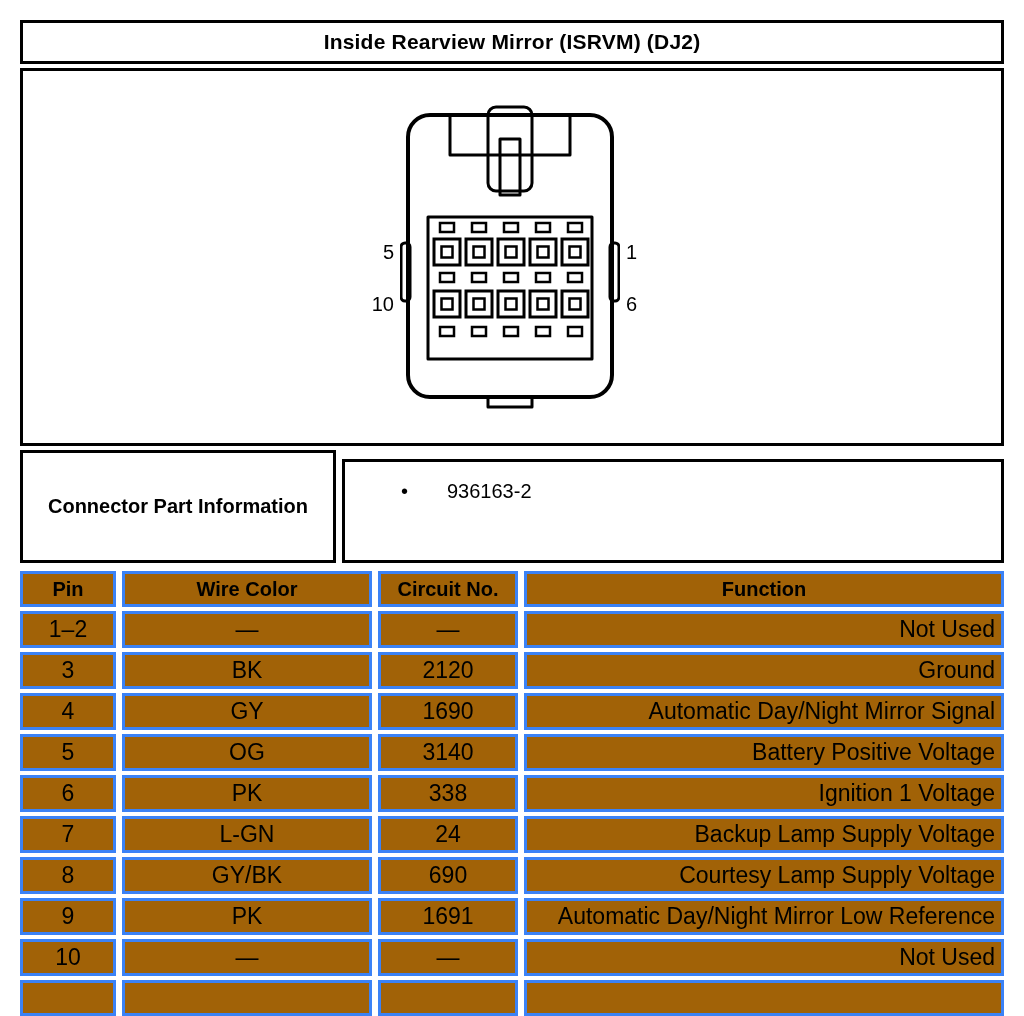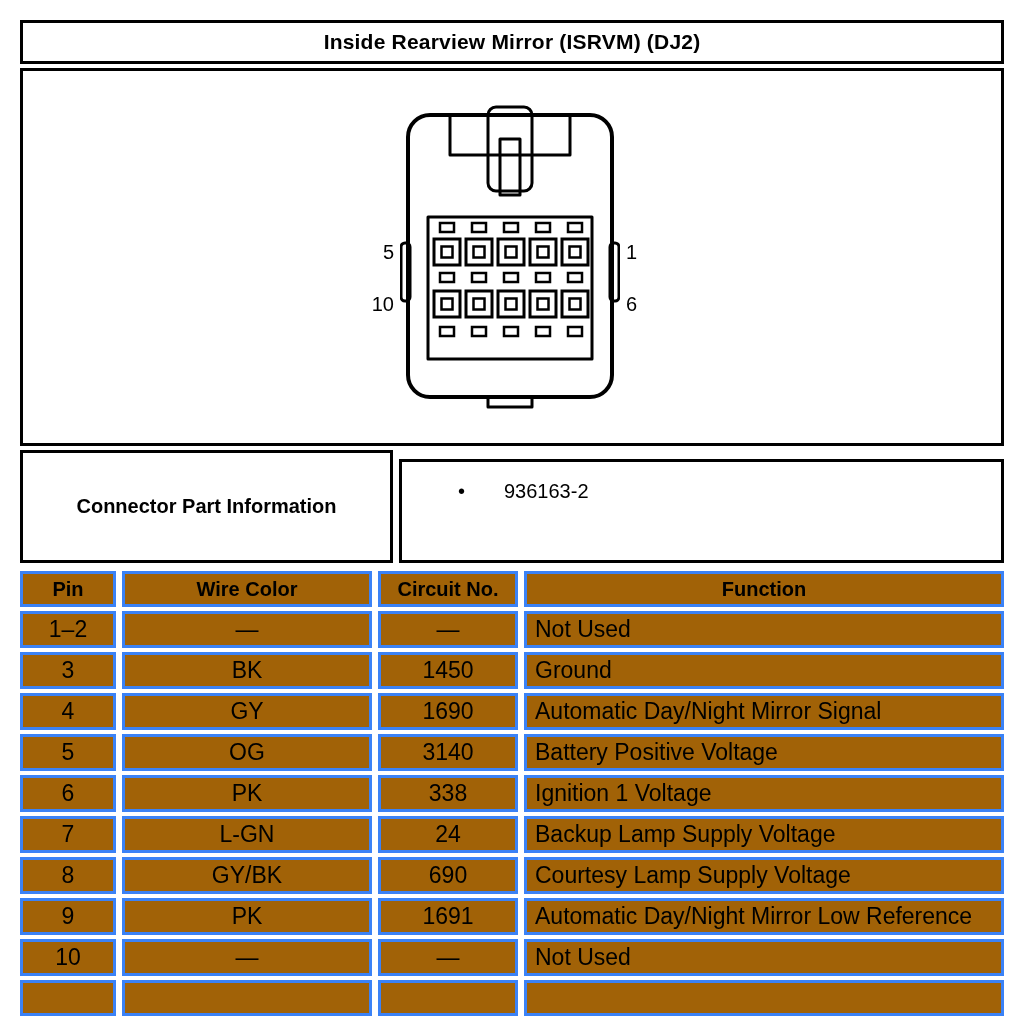--- a/index.html
+++ b/index.html
@@ -24,21 +24,21 @@
   .diagram-box { height: 378px; margin-top: 4px; position: relative; }
   .connector-wrap { position: relative; width: 312px; height: 308px; margin: 34px auto 0; }
   .connector-wrap svg { position: absolute; left: 44px; top: 0; }
   .pin-num { position: absolute; font-size: 20px; line-height: 20px; }
   .pin-num.left  { left: 0;    width: 38px; text-align: right; }
   .pin-num.right { left: 270px; width: 38px; text-align: left; }
 
   
   .partinfo-row { display: flex; gap: 6px; margin-top: 4px; }
   .partinfo-label {
-    width: 373px; flex: none; min-height: 104px;
+    width: 316px; flex: none; min-height: 104px;
     display: flex; align-items: center; justify-content: center;
     font-weight: bold; font-size: 20px; padding: 5px; text-align: center;
   }
   .partinfo-list { flex: 1; min-height: 104px; padding: 16px 10px 8px 56px; margin-top: 9px; }
   .partinfo-list ul { list-style: none; margin: 0; padding: 0; font-size: 20px; }
   .partinfo-list li { margin: 2px 0 12px; display: flex; align-items: baseline; }
   .partinfo-list li::before {
     content: "\2022";
     display: inline-block; width: 46px; text-align: left;
     font-size: 20px;
@@ -53,21 +53,21 @@
     table-layout: fixed;
   }
   .pin-table th, .pin-table td {
     border: 3px solid #3b82f6; background: #a16207;
     padding: 2px 6px; height: 26px;
     overflow: hidden; white-space: nowrap;
   }
   .pin-table th { font-weight: bold; font-size: 20px; text-align: center; }
   .pin-table td { font-size: 23px; }
   .pin-table td.c { text-align: center; }
-  .pin-table td.l { text-align: left; padding-left: 8px; }
+  .pin-table td.l { text-align: right; padding-left: 8px; }
 </style>
 </head>
 <body>
 
 <div class="page">
 
   <div class="box title-box">
     <span>Inside Rearview Mirror (ISRVM) (DJ2)</span>
   </div>
 
@@ -167,21 +167,21 @@
     <tbody>
       <tr>
         <td class="c">1–2</td>
         <td class="c">—</td>
         <td class="c">—</td>
         <td class="l">Not Used</td>
       </tr>
       <tr>
         <td class="c">3</td>
         <td class="c">BK</td>
-        <td class="c">1450</td>
+        <td class="c">2120</td>
         <td class="l">Ground</td>
       </tr>
       <tr>
         <td class="c">4</td>
         <td class="c">GY</td>
         <td class="c">1690</td>
         <td class="l">Automatic Day/Night Mirror Signal</td>
       </tr>
       <tr>
         <td class="c">5</td>

